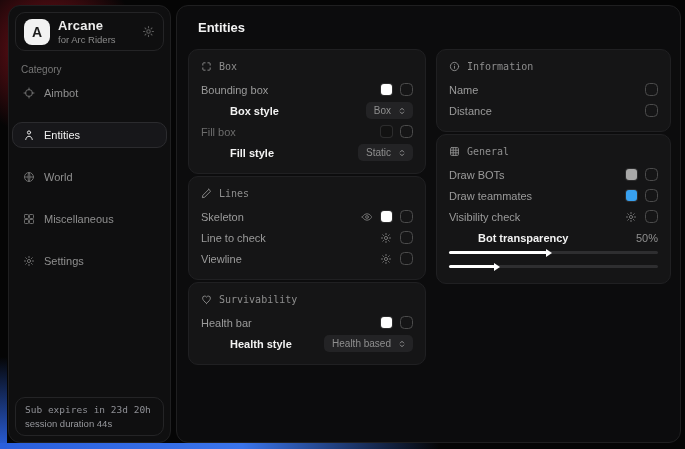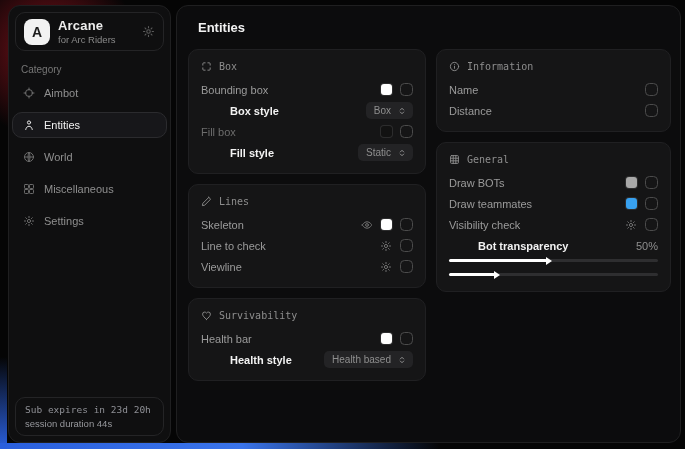--- a/index.html
+++ b/index.html
@@ -26,36 +26,36 @@
   .logo-card{margin:6px;border:1px solid #242426;border-radius:10px;padding:5px 8px;
     display:flex;align-items:center;gap:8px;}
   .logo{width:26px;height:26px;border-radius:8px;background:#f2f2f2;color:#1c1c1c;
     font-weight:700;font-size:14px;display:flex;align-items:center;justify-content:center;}
   .logo-text{display:flex;flex-direction:column;}
   .app-title{font-size:13px;font-weight:700;color:#ededed;letter-spacing:.2px;}
   .app-subtitle{font-size:9.5px;color:#8b8b8b;margin-top:1px;}
   .logo-gear{margin-left:auto;color:#5c5c5c;}
 
   .category{margin:13px 12px 5px;font-size:10px;color:#767676;}
-  .nav{display:flex;flex-direction:column;gap:6px;margin:2px 3px;}
+  .nav{display:flex;flex-direction:column;gap:16px;margin:2px 3px;}
   .nav-item{display:flex;align-items:center;gap:9px;padding:6px 10px;border:1px solid transparent;
     border-radius:10px;color:#8f8f8f;font-size:11px;cursor:default;}
   .nav-item .icn{color:#6d6d6d;}
   .nav-item.selected{background:#17171a;border-color:#2b2b2e;color:#f0f0f0;}
   .nav-item.selected .icn{color:#e9e9e9;}
 
   .status-card{position:absolute;left:6px;right:6px;bottom:6px;border:1px solid #242426;
     border-radius:10px;padding:6px 9px;}
   .status-line1{font-family:"DejaVu Sans Mono",monospace;font-size:9.5px;color:#8f9096;white-space:nowrap;}
   .status-line2{font-size:9.5px;color:#97989d;margin-top:3px;}
 
   
   .main-title{font-size:13px;font-weight:700;color:#f2f2f2;margin:2px 0 0 10px;}
   .columns{display:flex;gap:10px;margin-top:14px;align-items:flex-start;}
-  .col{display:flex;flex-direction:column;gap:10px;}
+  .col{display:flex;flex-direction:column;gap:2px;}
   .col-left{width:240px;}
   .col-right{width:237px;}
 
   .card{background:#151516;border:1px solid #202022;border-radius:10px;
     padding:8px 12px 10px;box-sizing:border-box;width:100%;}
   .card-header{display:flex;align-items:center;gap:7px;color:#8e8e8e;
     font-family:"DejaVu Sans Mono",monospace;font-size:10px;margin:3px 0 7px;}
   .card-header .icn{color:#8e8e8e;}
 
   .row{display:flex;align-items:center;justify-content:space-between;height:21px;}

